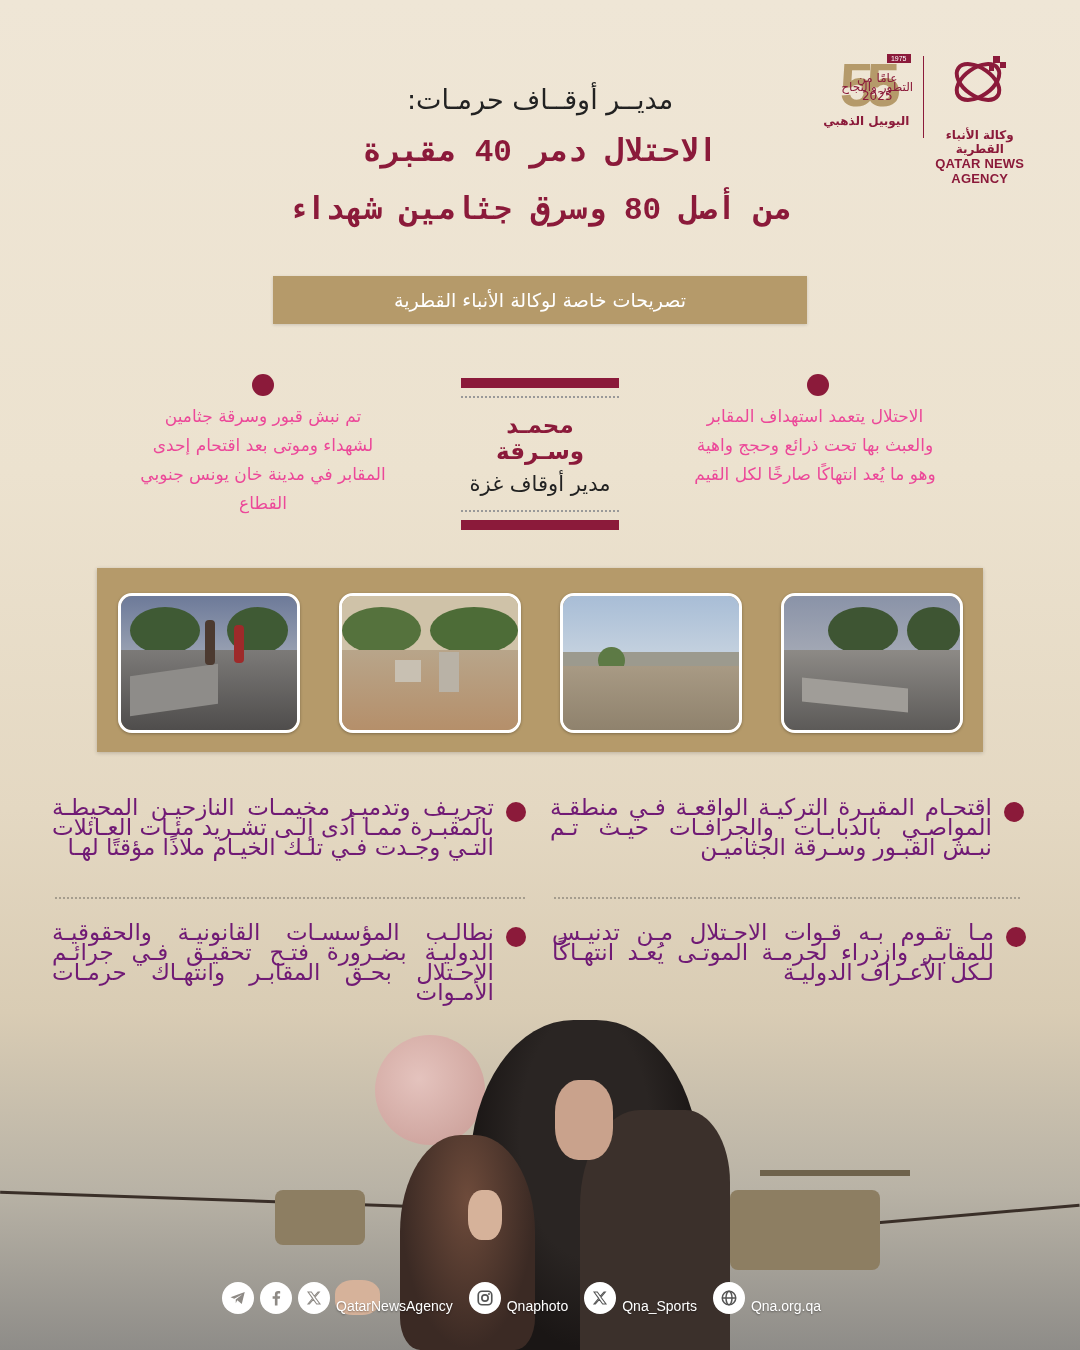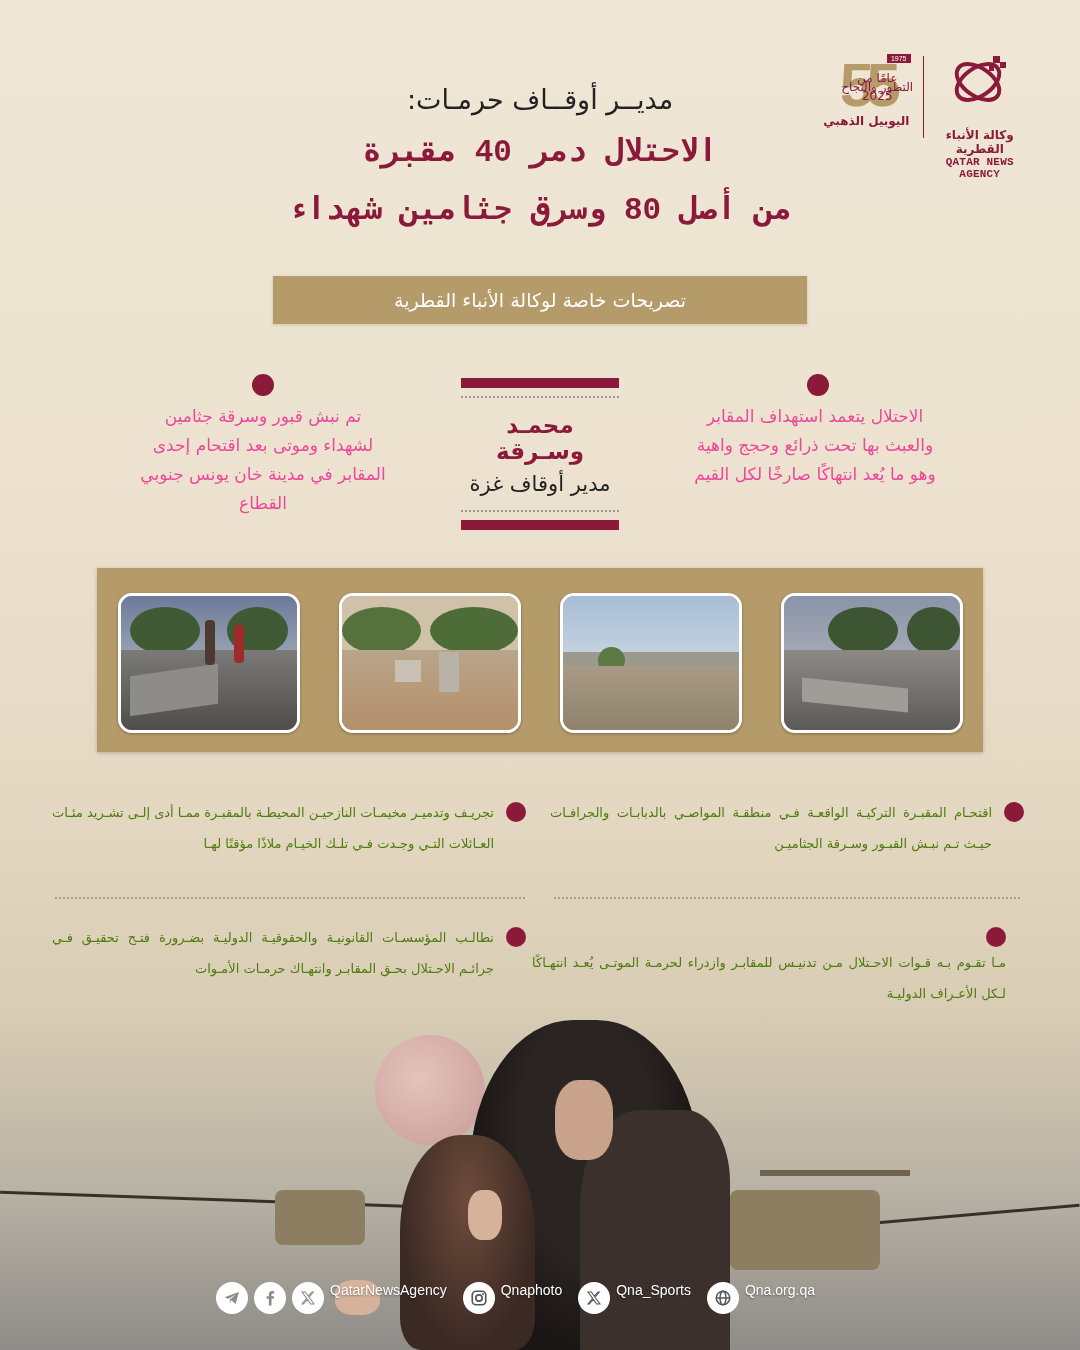--- a/index.html
+++ b/index.html
@@ -10,21 +10,21 @@
     position: relative;
     color: #1e1e1e;
   }
   .abs { position: absolute; }
 
   
   .logo-block { top: 52px; right: 52px; width: 210px; height: 90px; display: flex; align-items: flex-start; }
   .qna-logo { width: 100px; text-align: center; }
   .qna-mark { width: 70px; height: 60px; margin: 0 auto; position: relative; }
   .qna-name-ar { font-size: 12px; font-weight: bold; color: #8b1a3a; margin-top: 16px; direction: rtl; }
-  .qna-name-en { font-size: 11px; font-weight: bold; color: #8b1a3a; letter-spacing: .2px; font-family: Liberation Mono, monospace; }
+  .qna-name-en { font-size: 13px; font-weight: bold; color: #8b1a3a; letter-spacing: .2px; font-family: Liberation Sans, sans-serif; }
   .logo-divider { width: 1px; height: 82px; background: #8b1a3a; margin: 4px 8px 0; }
   .jubilee { width: 100px; text-align: center; position: relative; }
   .jubilee-55 { font-size: 62px; font-weight: bold; color: #b59a6a; line-height: 66px; font-family: "Liberation Sans", sans-serif; letter-spacing: -8px; }
   .jubilee-year { position: absolute; top: 2px; right: 4px; background: #8b1a3a; color: #fff; font-size: 7px; padding: 1px 4px; font-family: "Liberation Sans", sans-serif; }
   .jubilee-inner { position: absolute; top: 22px; left: 22px; font-size: 12px; color: #8b1a3a; line-height: 9px; text-align: center; direction: rtl; }
   .jubilee-label { font-size: 12px; font-weight: bold; color: #8b1a3a; direction: rtl; margin-top: -4px; }
 
   
   .subtitle { top: 84px; left: 0; width: 1080px; text-align: center; direction: rtl; font-size: 27px; color: #222; }
   .title-line { left: 0; width: 1080px; text-align: center; direction: rtl; font-size: 31px; font-weight: bold; color: #8b1a3a; font-family: Liberation Mono, monospace; }
@@ -50,42 +50,42 @@
   
   .photo-strip { top: 568px; left: 97px; width: 886px; height: 184px; background: #b59a6a; box-shadow: 0 1px 4px rgba(0,0,0,.2); }
   .photo { position: absolute; top: 25px; width: 182px; height: 140px; border: 3px solid #fff; border-radius: 14px; overflow: hidden; box-shadow: 0 1px 3px rgba(0,0,0,.3); }
   .photo .sky { position: absolute; left: 0; right: 0; top: 0; height: 45%; }
   .photo .ground { position: absolute; left: 0; right: 0; bottom: 0; height: 60%; }
   .photo .trees { position: absolute; top: 8%; height: 35%; border-radius: 50%; }
 
   
   .bullet { direction: rtl; display: flex; align-items: flex-start; }
   .bullet .bdot { width: 20px; height: 20px; border-radius: 50%; background: #8b1a3a; flex: none; margin-top: 5px; margin-left: 12px; }
-  .bullet .btext { font-size: 13px; line-height: 31px; color: #4d7c0f; text-align: justify; }
+  .bullet .btext { font-size: 23px; line-height: 20px; color: #701a75; text-align: justify; }
   .b1 { top: 797px; left: 550px; width: 474px; }
   .b2 { top: 797px; left: 52px; width: 474px; }
-  .b3 { top: 922px; left: 532px; width: 474px; flex-direction: column; }
+  .b3 { top: 922px; left: 552px; width: 474px; }
   .b4 { top: 922px; left: 52px; width: 474px; }
   .hdivider { top: 897px; height: 0; border-top: 2px dotted #a59d8e; }
   .hd1 { left: 554px; width: 466px; }
   .hd2 { left: 55px; width: 470px; }
 
   
   .scene { top: 1020px; left: 0; width: 1080px; height: 330px; overflow: hidden; }
   .sun { position: absolute; left: 375px; top: 15px; width: 110px; height: 110px; border-radius: 50%; background: radial-gradient(circle at 40% 40%, #e8c3c0, #c99590); opacity: .85; }
   .wire { position: absolute; height: 3px; background: #3a2f28; }
   .tank { position: absolute; background: #8d7e62; border-radius: 8px; }
   .figure-woman { position: absolute; left: 470px; top: 0px; width: 230px; height: 330px; background: radial-gradient(ellipse at 50% 35%, #2a2523 40%, #1a1615 70%); border-radius: 45% 45% 10% 10%; }
   .figure-face { position: absolute; left: 555px; top: 60px; width: 58px; height: 80px; background: #c9a28c; border-radius: 40%; }
   .figure-coat { position: absolute; left: 580px; top: 90px; width: 150px; height: 240px; background: #3b302b; border-radius: 40% 30% 0 0; }
   .figure-child { position: absolute; left: 400px; top: 115px; width: 135px; height: 215px; background: radial-gradient(ellipse at 50% 30%, #6e4b3b, #3b2a24 70%); border-radius: 45% 45% 15% 15%; }
   .hand { position: absolute; background: #d6b29a; border-radius: 40%; }
 
   
-  .social { top: 1282px; left: 216px; height: 32px; display: flex; align-items: flex-start; direction: ltr; }
+  .social { top: 1282px; left: 222px; height: 32px; display: flex; align-items: flex-end; direction: ltr; }
   .soc-icon { width: 32px; height: 32px; border-radius: 50%; background: #fff; display: flex; align-items: center; justify-content: center; margin-right: 6px; flex: none; }
   .soc-label { color: #fff; font-size: 14px; margin-right: 16px; font-family: "Liberation Sans", sans-serif; text-shadow: 0 1px 2px rgba(0,0,0,.4); }
 </style>
 </head>
 <body>
 
 <div class="abs logo-block">
   <div class="jubilee">
     <div class="jubilee-55">55</div>
     <div class="jubilee-year">1975</div>

